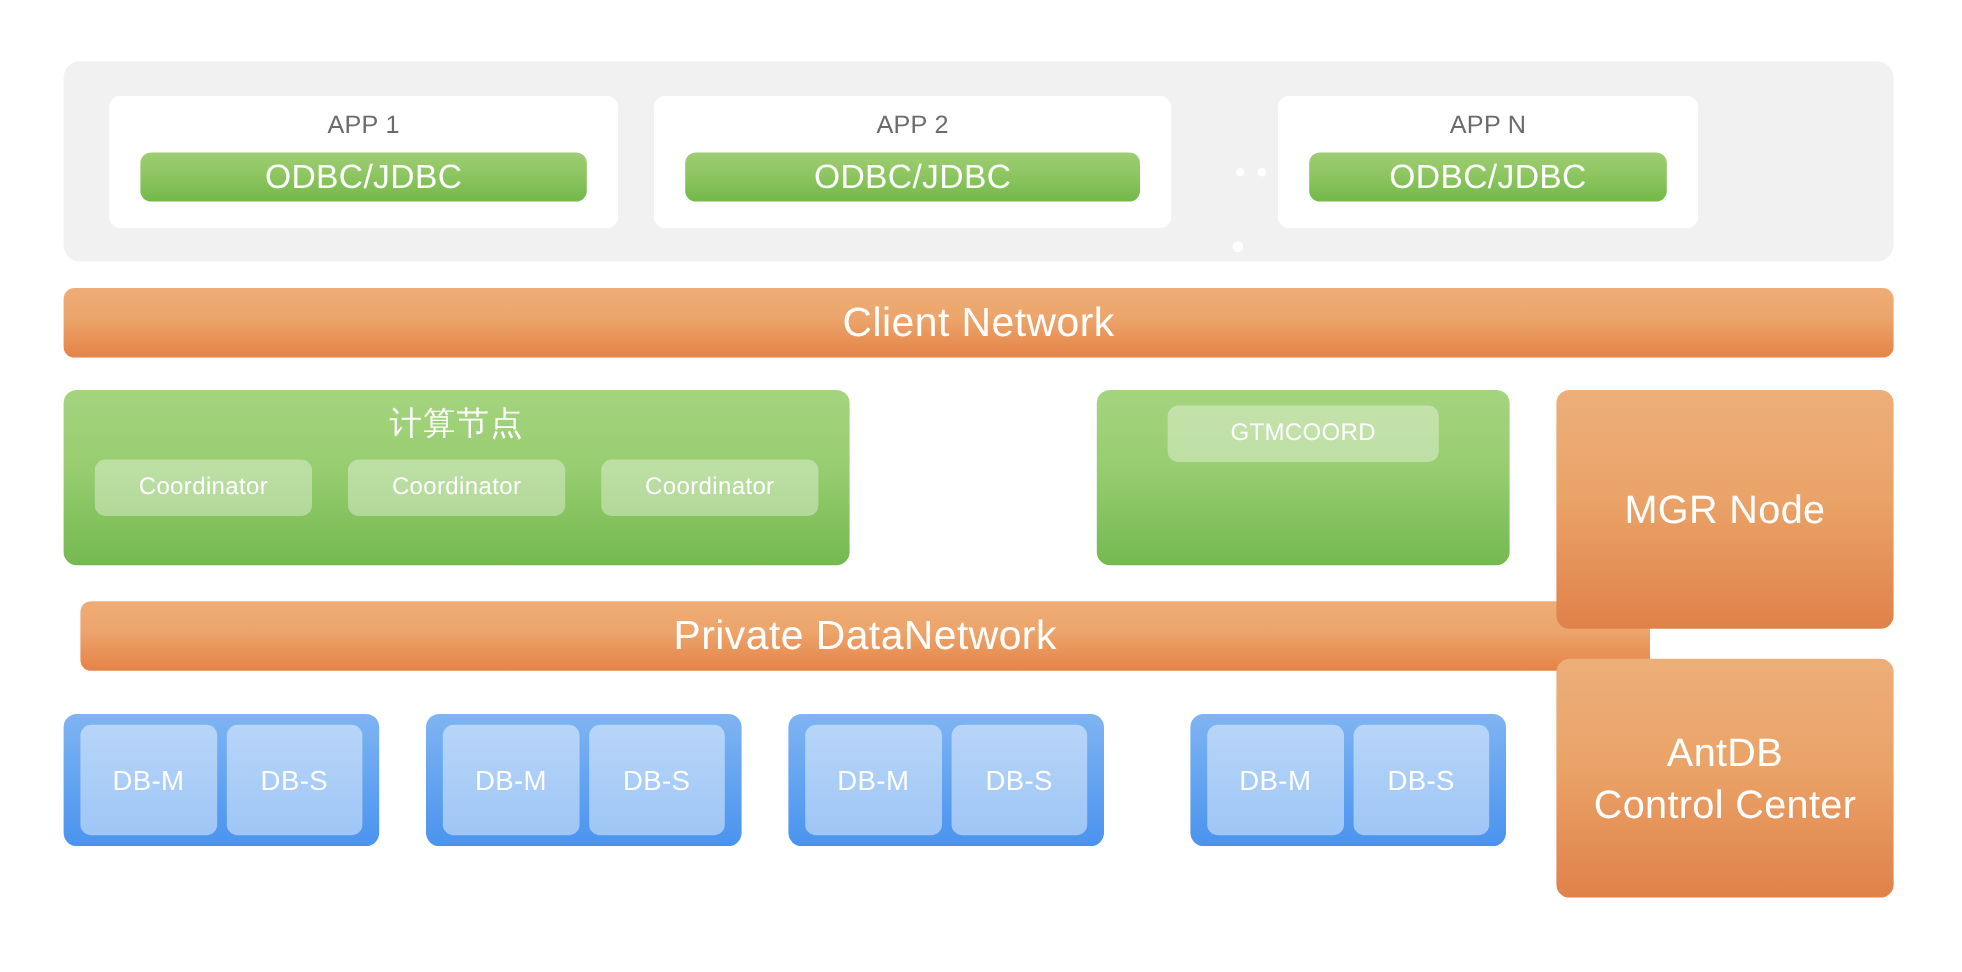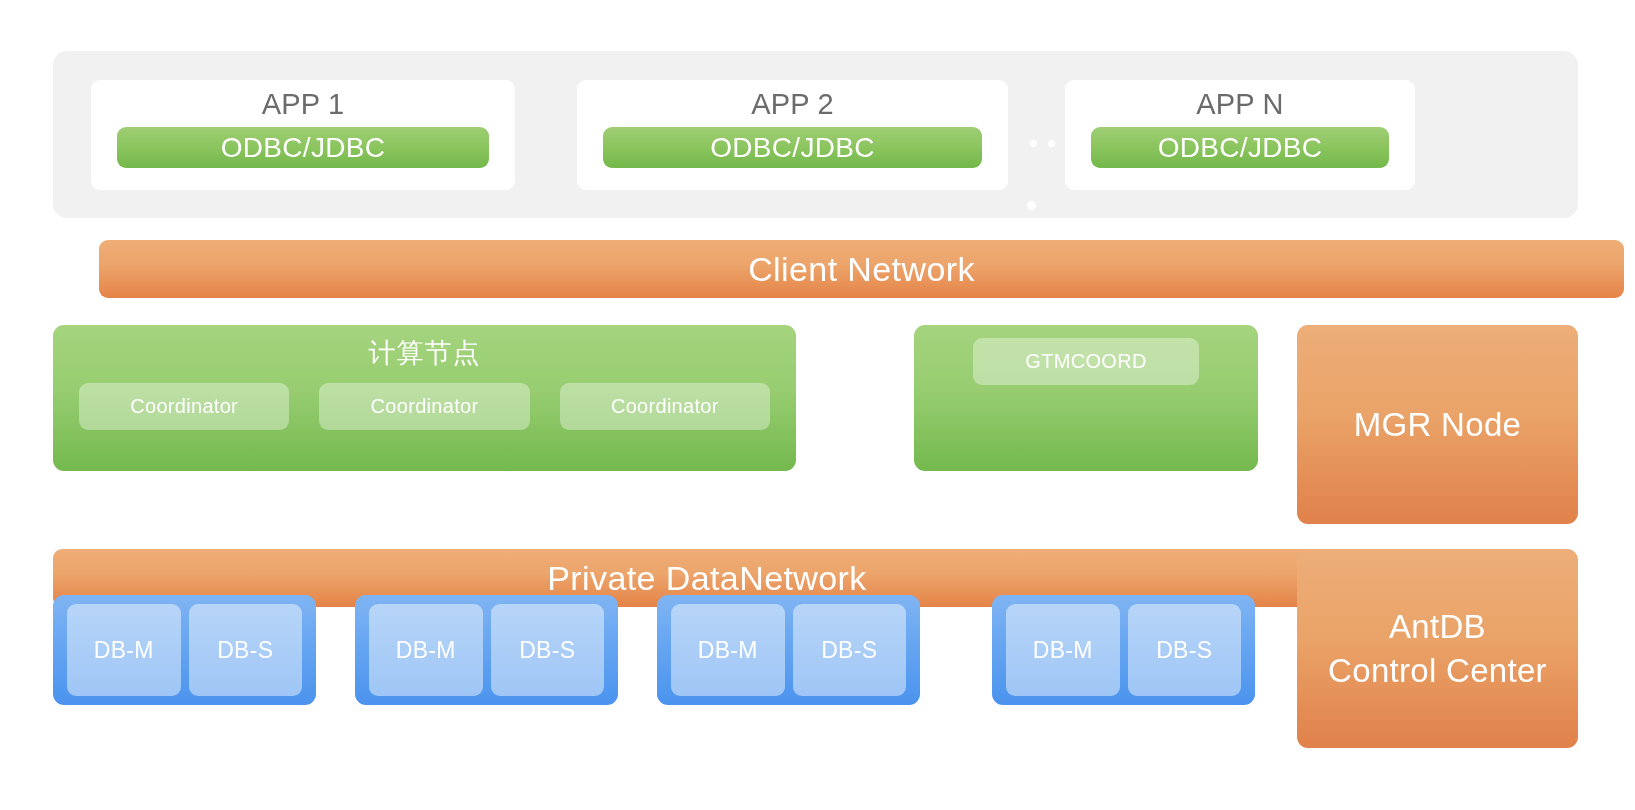--- a/index.html
+++ b/index.html
@@ -31,21 +31,21 @@
     height: 110px;
     background: #ffffff;
     border-radius: 9px;
     display: flex;
     flex-direction: column;
     align-items: center;
     justify-content: flex-start;
     padding-top: 9px;
   }
   .app-title {
-    font-size: 29px;
+    font-size: 21px;
     color: #6b6b6b;
     line-height: 31px;
     letter-spacing: .2px;
     white-space: nowrap;
   }
   .odbc-pill {
     margin-top: 7px;
     width: calc(100% - 52px);
     height: 41px;
     border-radius: 9px;
@@ -86,22 +86,22 @@
     border-radius: 9px;
     background: linear-gradient(180deg, #efad77 0%, #eca56b 42%, #e58348 100%);
     color: #ffffff;
     display: flex;
     align-items: center;
     justify-content: center;
     font-size: 34px;
     letter-spacing: .4px;
     white-space: nowrap;
   }
-  .client-net { left: 53px; top: 240px; width: 1525px; height: 58px; margin-left: 46px; }
-  .private-net { left: 53px; top: 501px; width: 1308px; height: 58px; margin-top: 48px; }
+  .client-net { left: 53px; top: 240px; width: 1525px; height: 58px; }
+  .private-net { left: 67px; top: 501px; width: 1308px; height: 58px; }
 
   
   .green-box {
     position: absolute;
     border-radius: 11px;
     background: linear-gradient(180deg, #a5d47f 0%, #97cd70 45%, #74b94f 100%);
     color: #ffffff;
   }
   .green-title {
     width: 100%;
@@ -124,21 +124,21 @@
     background: rgba(255,255,255,0.36);
     color: #ffffff;
     font-size: 20px;
     display: flex;
     align-items: center;
     justify-content: center;
     letter-spacing: .3px;
     white-space: nowrap;
     flex: 1 1 0;
   }
-  .compute-box { left: 53px; top: 325px; width: 743px; height: 146px; }
+  .compute-box { left: 53px; top: 325px; width: 655px; height: 146px; }
   .gtm-box { left: 914px; top: 325px; width: 344px; height: 146px; }
   .gtm-box .coord-pill { flex: 0 0 226px; }
 
   
   .orange-box {
     position: absolute;
     border-radius: 11px;
     background: linear-gradient(180deg, #edae79 0%, #eaa368 45%, #e0814a 100%);
     color: #ffffff;
     display: flex;
@@ -183,21 +183,21 @@
 
 <div id="stage">
 
   <div class="app-band">
 
     <div class="app-card" style="left:38px; width:424px;">
       <div class="app-title">APP 1</div>
       <div class="odbc-pill">ODBC/JDBC</div>
     </div>
 
-    <div class="app-card" style="left:524px; width:431px;">
+    <div class="app-card" style="left:492px; width:431px;">
       <div class="app-title">APP 2</div>
       <div class="odbc-pill">ODBC/JDBC</div>
     </div>
 
     <div class="app-card" style="left:1012px; width:350px;">
       <div class="app-title">APP N</div>
       <div class="odbc-pill">ODBC/JDBC</div>
     </div>
 
   </div>

